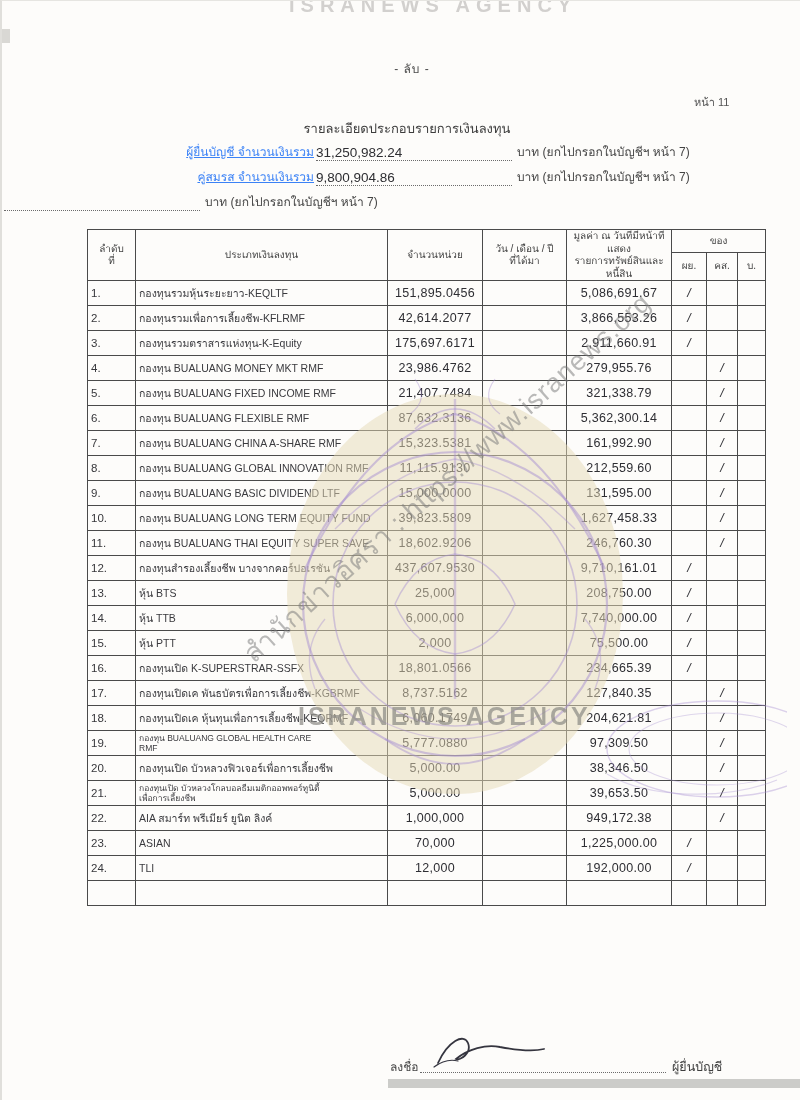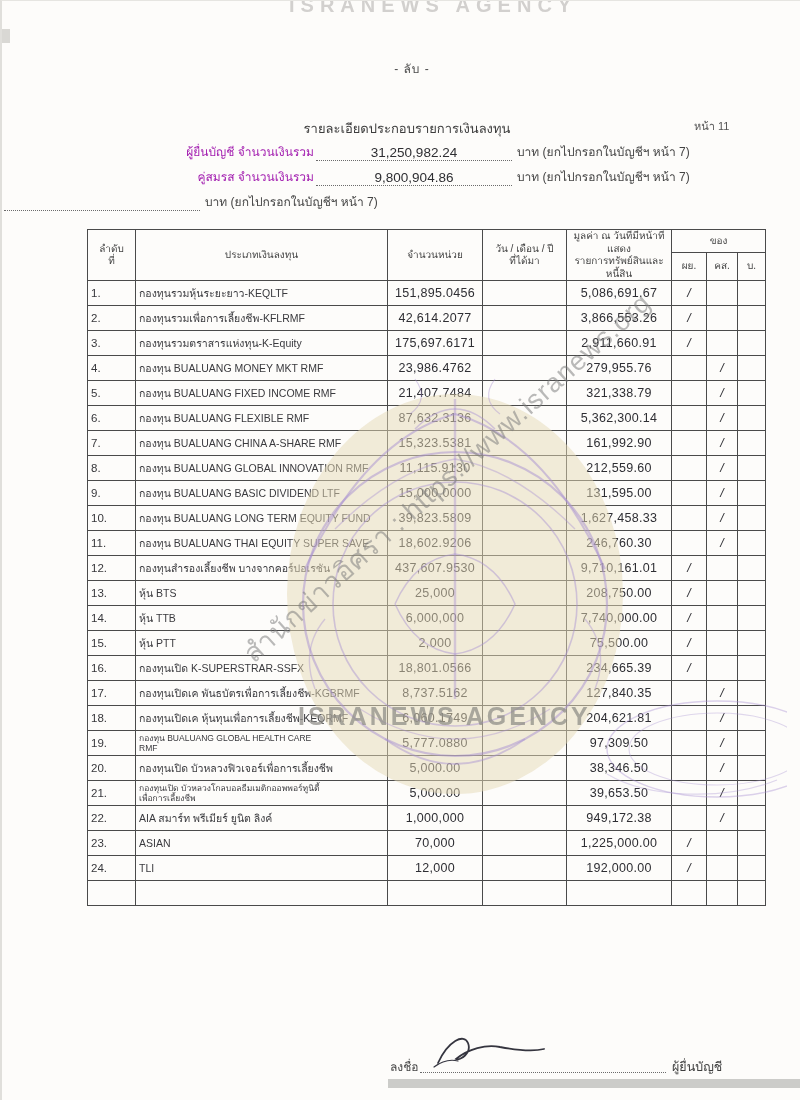--- a/index.html
+++ b/index.html
@@ -3,25 +3,25 @@
 <meta charset="utf-8">
 <style>
   html,body{margin:0;padding:0;background:#e9e8e5;}
   .page{
     position:relative;width:800px;height:1100px;margin:0 auto;
     background:#fdfcfa;font-family:"Liberation Sans","DejaVu Sans",sans-serif;
     color:#3c3c3c;overflow:hidden;
     border-left:2px solid #e0dfdb;border-top:1px solid #e6e5e1;
   }
   .secret-label{position:absolute;top:58px;left:0;width:820px;text-align:center;font-size:12px;color:#4a4a4a;letter-spacing:1px;}
-  .page-number{position:absolute;top:92px;left:692px;font-size:11px;color:#555;margin-top:24px;}
+  .page-number{position:absolute;top:92px;left:692px;font-size:11px;color:#555;}
   .doc-title{position:absolute;top:117px;left:0;width:810px;text-align:center;font-size:13px;color:#3d3d3d;}
   .field-row{position:absolute;left:0;width:800px;display:flex;align-items:flex-end;font-size:12px;}
-  .field-row .flabel{width:312px;text-align:right;color:#a21caf;}
-  .field-row .fline{width:196px;border-bottom:1px dotted #6b6b6b;text-align:center;font-size:13.5px;color:#2e2e32;padding-bottom:0px;margin-left:2px;}
+  .field-row .flabel{width:312px;text-align:right;color:#3b82f6;text-decoration:underline;}
+  .field-row .fline{width:196px;border-bottom:1px dotted #6b6b6b;font-size:13.5px;color:#2e2e32;padding-bottom:0px;margin-left:2px;}
   .field-row .fsuffix{margin-left:5px;color:#444;}
   .inv-table{position:absolute;left:85px;top:228px;width:678px;border-collapse:collapse;table-layout:fixed;}
   .inv-table th,.inv-table td{border:1px solid #4a4a4a;padding:0 3px;overflow:hidden;}
   .inv-table thead th{font-weight:normal;font-size:10px;line-height:1.25;text-align:center;white-space:pre-line;color:#424242;}
   .inv-table thead tr.h1{height:22px;}
   .inv-table thead tr.h2{height:26px;}
   .inv-table tbody tr{height:25px;}
   .cell-no{font-size:11.5px;padding-left:5px;color:#37373b;}
   .cell-name{font-size:10.5px;white-space:pre-line;color:#3a3a3e;}
   .cell-name.two-line{font-size:8.5px;line-height:1.2;}

